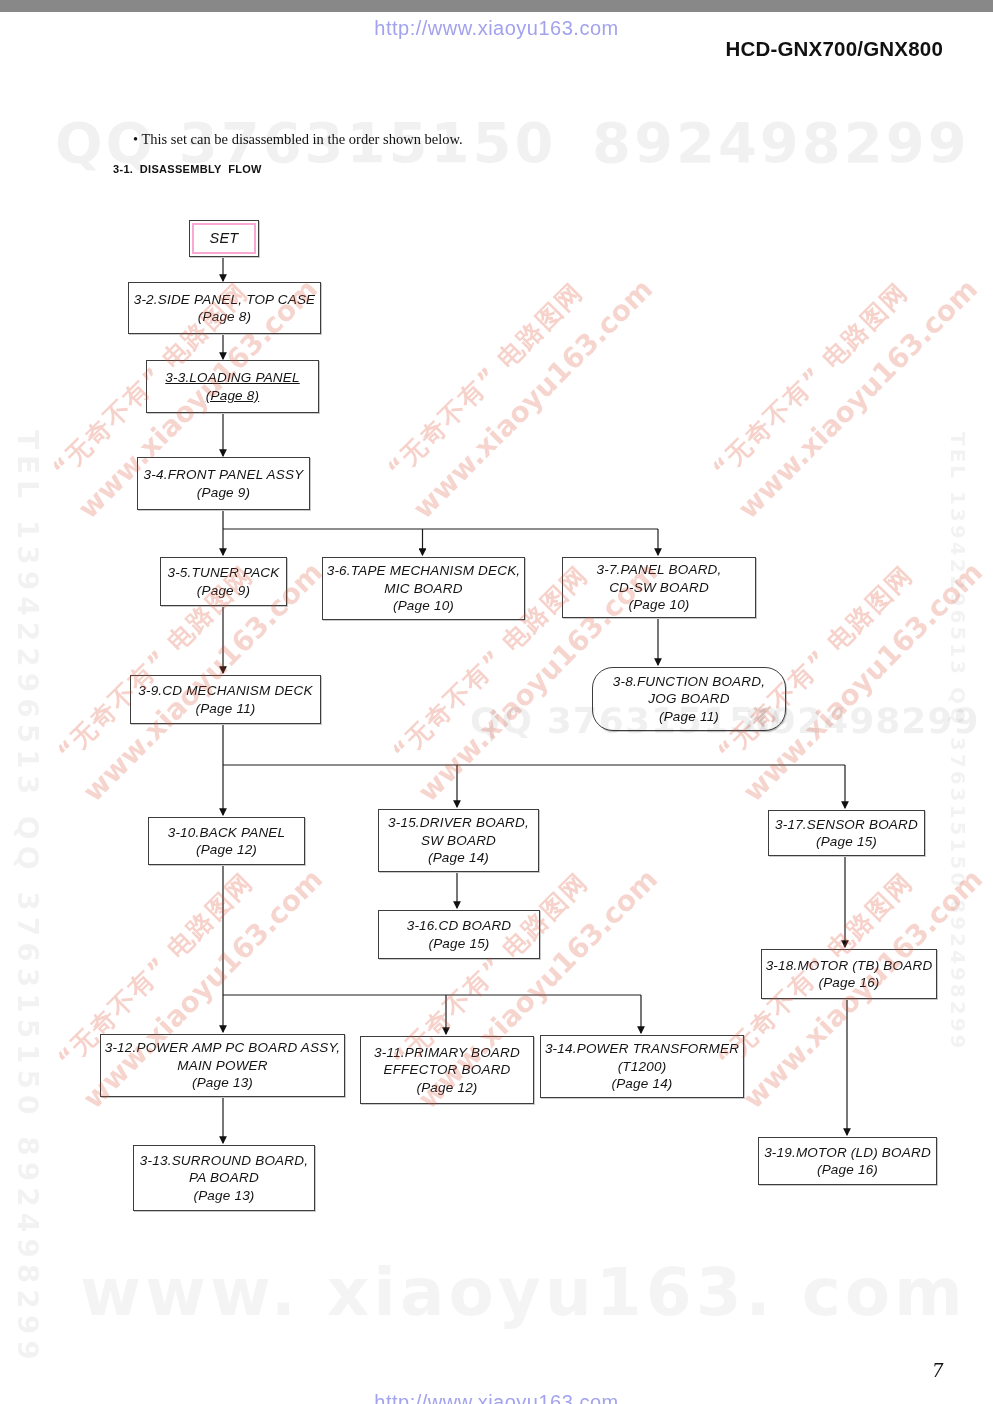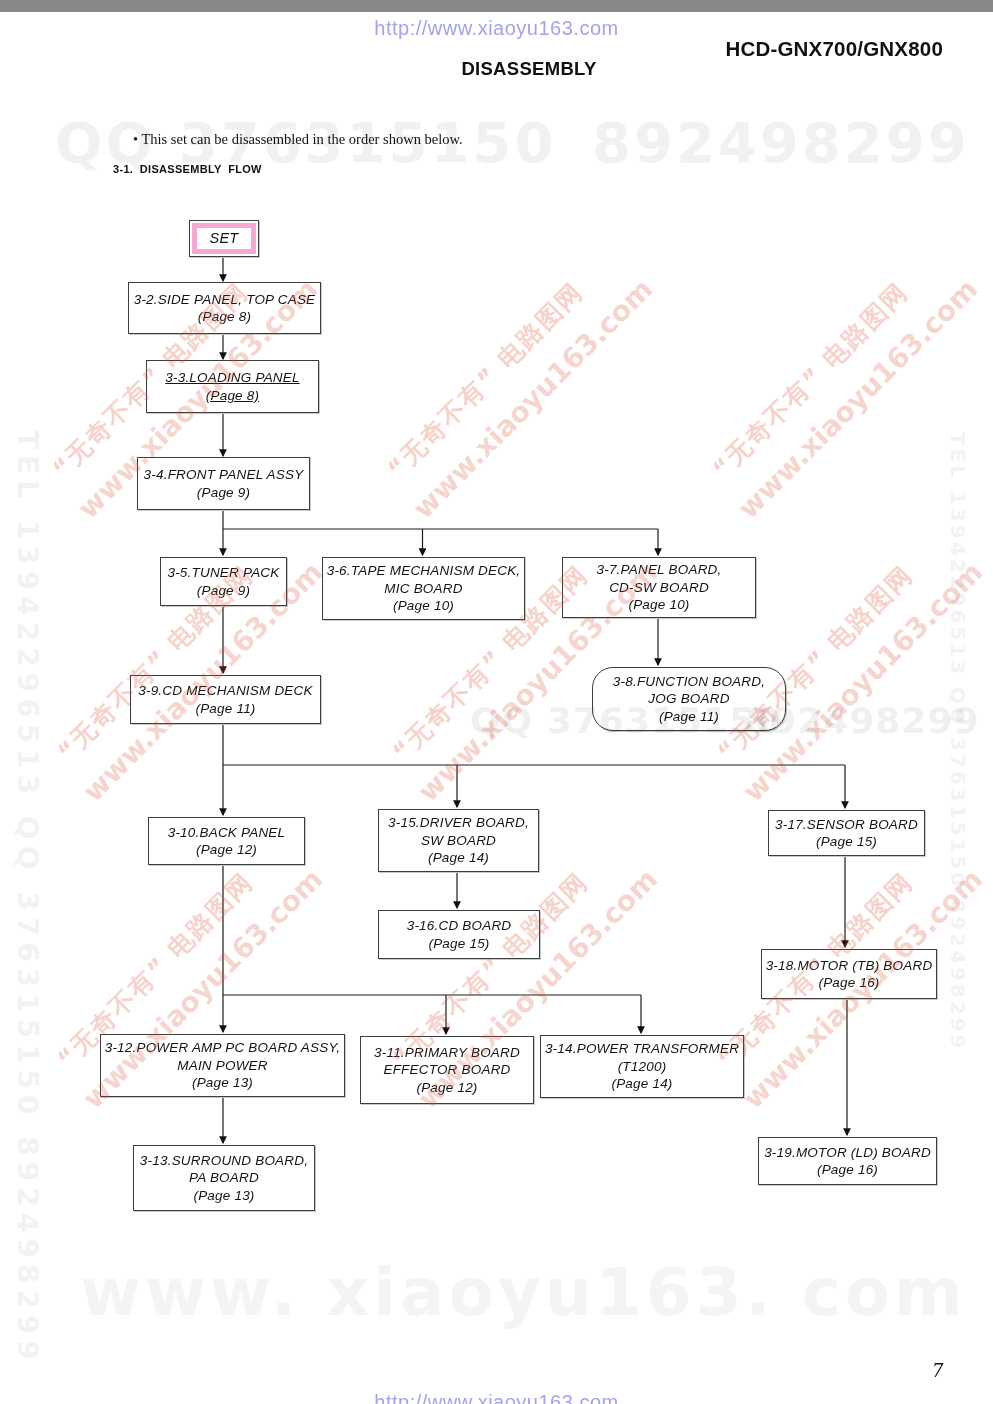--- a/index.html
+++ b/index.html
@@ -34,21 +34,21 @@
   
   .connectors{position:absolute;left:0;top:0;z-index:1;}
   .node{
     position:absolute;z-index:2;background:#fff;
     border:1px solid #3d3d3d;box-shadow:1px 1px 0 #c9c9c9;
     display:flex;flex-direction:column;justify-content:center;align-items:center;
     text-align:center;font-style:italic;font-size:13.5px;line-height:17.5px;
     letter-spacing:0.2px;color:#141414;
   }
   .set-inner{
-    position:absolute;inset:2px;border:5px solid #f9a8d4;
+    position:absolute;inset:2px;border:2px solid #f9a8d4;
     display:flex;align-items:center;justify-content:center;
     font-size:14.5px;
   }
   .pagenum{
     position:absolute;left:932px;top:1348px;
     font-family:"DejaVu Serif",serif;font-style:italic;font-size:18px;
   }
   
   .wm{position:absolute;pointer-events:none;white-space:nowrap;z-index:5;}
   .wm-gray-big{
@@ -111,21 +111,20 @@
       <path d="M446 983 V1022" marker-end="url(#arr)"></path>
       <path d="M641 983 V1021" marker-end="url(#arr)"></path>
       <path d="M223 1083 V1131" marker-end="url(#arr)"></path>
       <path d="M847 985 V1123" marker-end="url(#arr)"></path>
     </g>
   </svg>
 
   <div class="url top">http://www.xiaoyu163.com</div>
   <div class="model">HCD-GNX700/GNX800</div>
   <div class="section-title">
-    <div>DISASSEMBLY</div>
   </div>
   <div class="bullet">• This set can be disassembled in the order shown below.</div>
   <div class="flow-heading">3-1.  DISASSEMBLY  FLOW</div>
 
   <div class="node" style="left:189px;top:208px;width:68px;height:35px;">
     <div class="set-inner">
       <span>SET</span>
     </div>
   </div>
 

